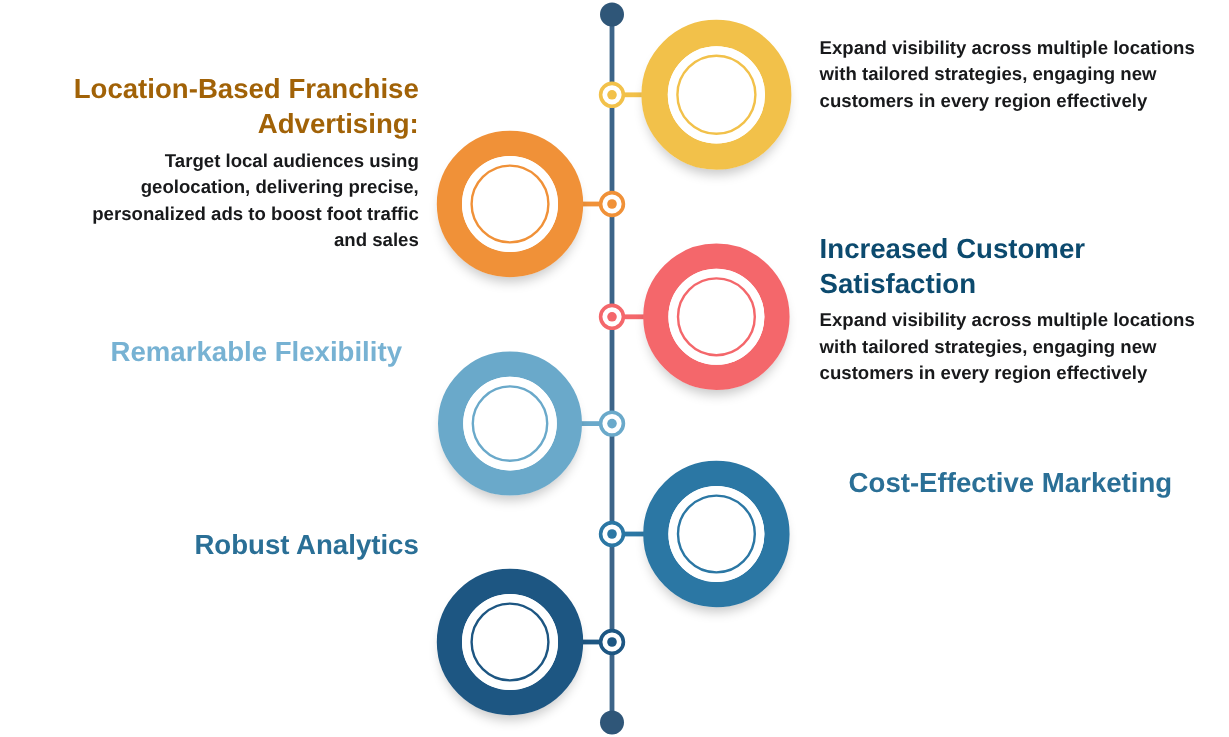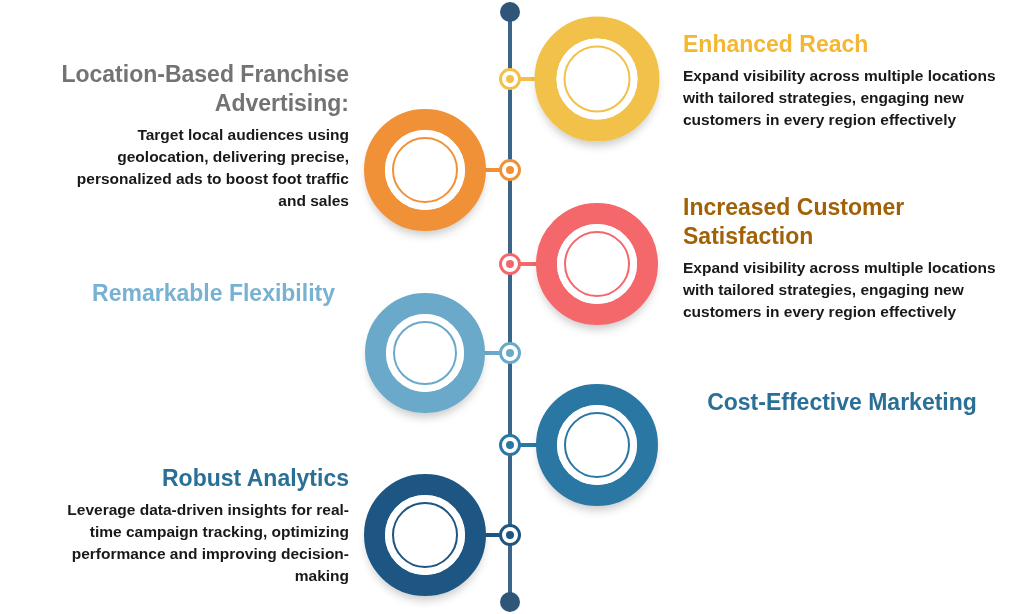--- a/index.html
+++ b/index.html
@@ -177,36 +177,34 @@
       </div>
       <div class="node" style="top: 445px; border: 3px solid rgb(43, 119, 164);">
         <div class="node-dot" style="background: rgb(43, 119, 164);"></div>
       </div>
       <div class="node" style="top: 535px; border: 3px solid rgb(29, 86, 130);">
         <div class="node-dot" style="background: rgb(29, 86, 130);"></div>
       </div>
     </div>
   <div id="layer-text">
       <div class="block align-left" style="left: 683px; top: 30px; width: 318px;">
-        <div class="block-title" style="color: rgb(245, 183, 49);">Enhanced Reach</div>
         <div class="block-body">Expand visibility across multiple locations with tailored strategies, engaging new customers in every region effectively</div>
       </div>
       <div class="block align-right" style="left: 46px; top: 60px; width: 303px;">
-        <div class="block-title" style="color: #737373;">Location-Based Franchise Advertising:</div>
+        <div class="block-title" style="color: #a16207;">Location-Based Franchise Advertising:</div>
         <div class="block-body">Target local audiences using geolocation, delivering precise, personalized ads to boost foot traffic and sales</div>
       </div>
       <div class="block align-left" style="left: 683px; top: 193px; width: 318px;">
-        <div class="block-title" style="color: #a16207;">Increased Customer Satisfaction</div>
+        <div class="block-title" style="color: #0c4a6e;">Increased Customer Satisfaction</div>
         <div class="block-body">Expand visibility across multiple locations with tailored strategies, engaging new customers in every region effectively</div>
       </div>
       <div class="block align-right" style="left: 32px; top: 279px; width: 303px;">
         <div class="block-title" style="color: rgb(119, 178, 211);">Remarkable Flexibility</div>
       </div>
       <div class="block align-left" style="left: 683px; top: 388px; width: 318px; text-align: center;">
         <div class="block-title" style="color: rgb(42, 111, 150);">Cost-Effective Marketing</div>
       </div>
-      <div class="block align-right" style="left: 40px; top: 464px; width: 309px;">
+      <div class="block align-right" style="left: 40px; top: 440px; width: 309px;">
         <div class="block-title" style="color: rgb(42, 111, 150);">Robust Analytics</div>
-        <div class="block-body">Leverage data-driven insights for real-time campaign tracking, optimizing performance and improving decision-making</div>
       </div>
     </div>
 
 </div>
 
 </body></html>

